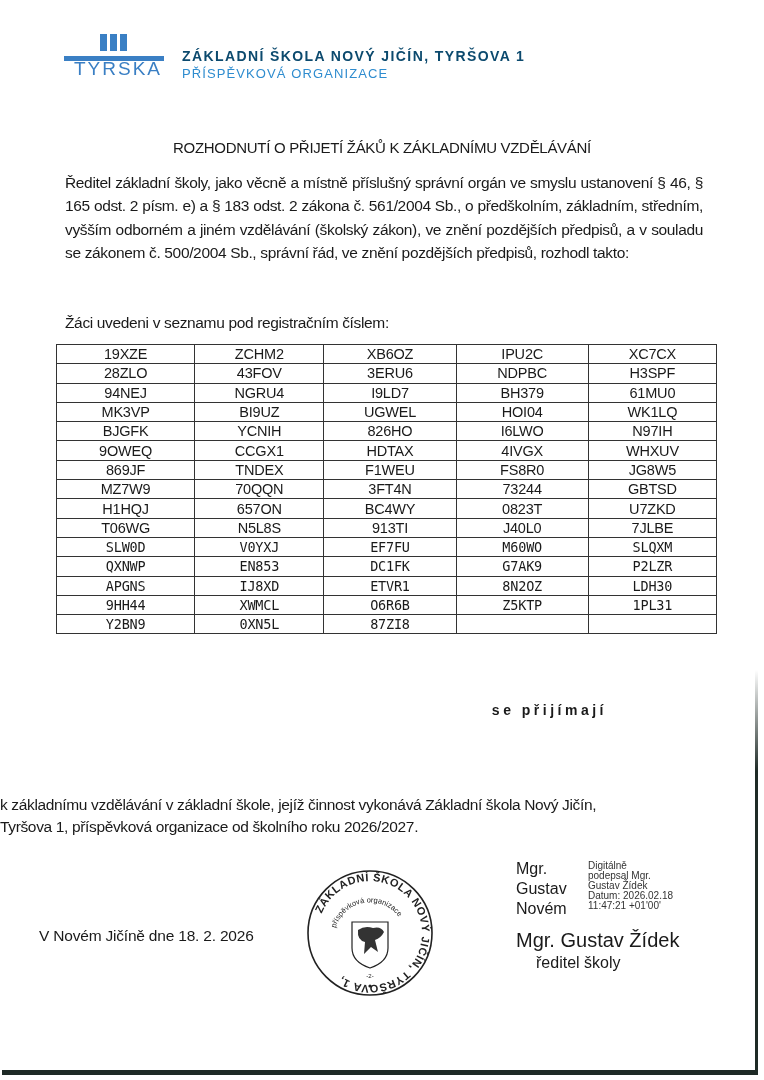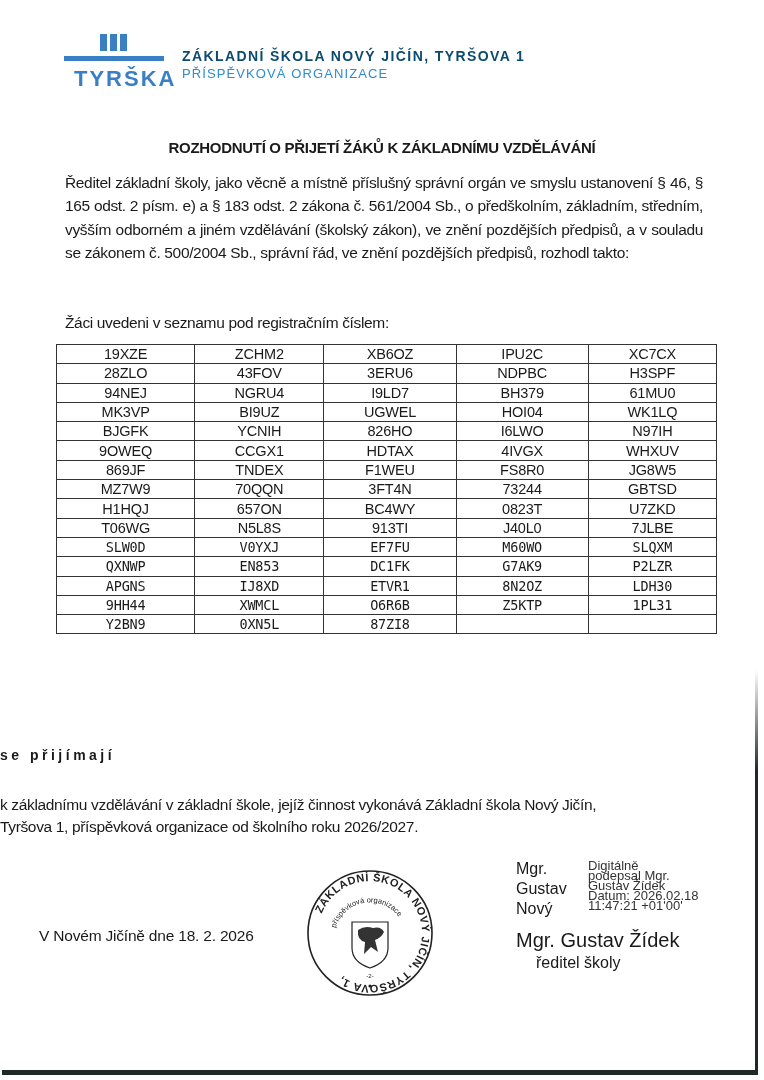--- a/index.html
+++ b/index.html
@@ -11,50 +11,50 @@
   
   .edge-bottom { position: absolute; left: 2px; right: 6px; top: 1070px; height: 5px; background: #1e2a26; }
   .edge-right { position: absolute; left: 755px; top: 670px; width: 3px; height: 405px;
     background: linear-gradient(to bottom, rgba(30,42,38,0) 0%, #1e2a26 25%, #1e2a26 100%); }
 
   
   .logo { position: absolute; left: 64px; top: 30px; width: 100px; height: 60px; }
   .logo .bars { position: absolute; left: 36px; top: 4px; }
   .logo .bar { display: inline-block; width: 7px; height: 17px; background: #3a7fc4; margin-right: 3px; }
   .logo .line { position: absolute; left: 0; top: 26px; width: 100px; height: 5px; background: #3a7fc4; }
-  .logo .word { position: absolute; left: 10px; top: 36px; font-size: 22px; font-weight: bold; color: #3a7fc4; letter-spacing: 2px; }
+  .logo .word { position: absolute; left: 10px; top: 28px; font-size: 19px; font-weight: normal; color: #3a7fc4; letter-spacing: 2px; }
   .org { position: absolute; left: 182px; top: 48px; }
   .org .name { font-size: 14px; font-weight: bold; color: #0c4a6e; letter-spacing: 1.4px; }
   .org .type { font-size: 13px; color: #2e8ccf; letter-spacing: 1.1px; margin-top: 2px; }
 
   
   .title { position: absolute; left: 0; width: 764px; top: 139px; text-align: center;
-    font-family: "Liberation Sans Narrow", "Liberation Sans", sans-serif; font-size: 15px; font-weight: bold; letter-spacing: -0.3px; }
+    font-family: "Liberation Sans Narrow", "Liberation Sans", sans-serif; font-size: 15px; font-weight: normal; letter-spacing: -0.3px; }
   .intro { position: absolute; left: 65px; width: 638px; top: 171px; font-size: 15.5px; line-height: 23.4px;
     text-align: justify; letter-spacing: -0.35px; }
   .list-label { position: absolute; left: 65px; top: 314px; font-size: 15.5px; letter-spacing: -0.35px; }
 
   
   table.codes { position: absolute; left: 56px; top: 344px; width: 661px; border-collapse: collapse; }
   table.codes td { border: 1px solid #333; height: 18.3px; padding: 0; text-align: center; font-size: 14.5px; letter-spacing: -0.2px; line-height: 18px; }
   table.codes col.c1 { width: 138px; } table.codes col.c2 { width: 129px; }
   table.codes col.c3 { width: 132px; } table.codes col.c4 { width: 132px; } table.codes col.c5 { width: 128px; }
   table.codes tr.mono td { font-family: "DejaVu Sans Mono", "Liberation Mono", monospace; font-size: 13.5px; margin-left: 40px; }
 
-  .accepted { position: absolute; left: 0; width: 607px; top: 747px; text-align: left; font-size: 14px; font-weight: bold; letter-spacing: 3.5px; }
+  .accepted { position: absolute; left: 0; width: 607px; top: 702px; text-align: right; font-size: 14px; font-weight: bold; letter-spacing: 3.5px; }
   .purpose { position: absolute; left: 0; width: 764px; top: 794px; text-align: left; font-size: 15.5px; line-height: 22px; letter-spacing: -0.35px; }
 
   .place-date { position: absolute; left: 39px; top: 927px; font-size: 15.5px; letter-spacing: -0.2px; }
 
   
   .stamp { position: absolute; left: 305px; top: 868px; width: 130px; height: 130px; }
 
   
   .sig-name-stack { position: absolute; left: 516px; top: 859px; font-size: 16px; line-height: 20px; }
-  .sig-digital { position: absolute; left: 588px; top: 861px; font-size: 13px; line-height: 10px; color: #333; }
+  .sig-digital { position: absolute; left: 588px; top: 861px; font-size: 10px; line-height: 10px; color: #333; }
   .signer { position: absolute; left: 516px; top: 929px; font-size: 20px; }
   .signer-role { position: absolute; left: 536px; top: 954px; font-size: 16px; }
 </style>
 </head>
 <body>
 
 <div class="page">
 
   <div class="logo">
     <div class="bars">
@@ -212,21 +212,21 @@
     </text>
     <path d="M47,54 L83,54 L83,80 Q83,94 65,100 Q47,94 47,80 Z" fill="#fff" stroke="#222" stroke-width="1.2"></path>
     <path d="M53,62 Q60,57 68,60 Q76,58 79,64 Q76,70 70,72 L73,84 L66,79 L59,86 L60,74 Q52,72 53,62 Z" fill="#333"></path>
     <text x="65" y="110" font-size="6" text-anchor="middle" fill="#222" font-family="Liberation Sans, sans-serif">-2-</text>
     <circle cx="65" cy="118" r="1.6" fill="#222"></circle>
   </svg>
 
   <div class="sig-name-stack">
     <div>Mgr.</div>
     <div>Gustav</div>
-    <div>Nový</div>
+    <div>Novém</div>
   </div>
   <div class="sig-digital">
     <div>Digitálně</div>
     <div>podepsal Mgr.</div>
     <div>Gustav Žídek</div>
     <div>Datum: 2026.02.18</div>
     <div>11:47:21 +01'00'</div>
   </div>
   <div class="signer">Mgr. Gustav Žídek</div>
   <div class="signer-role">ředitel školy</div>

